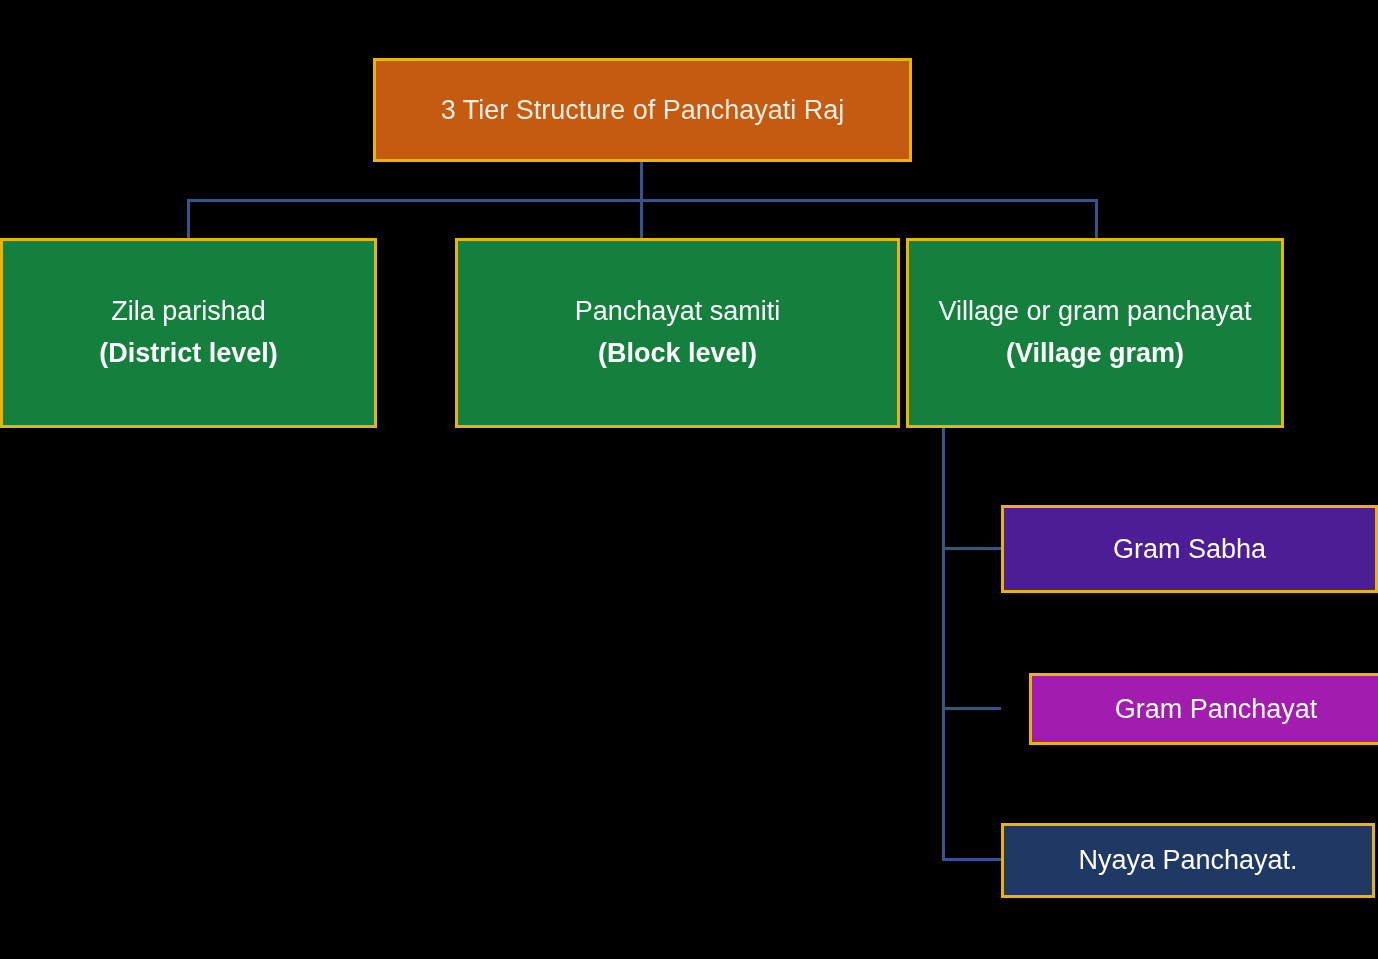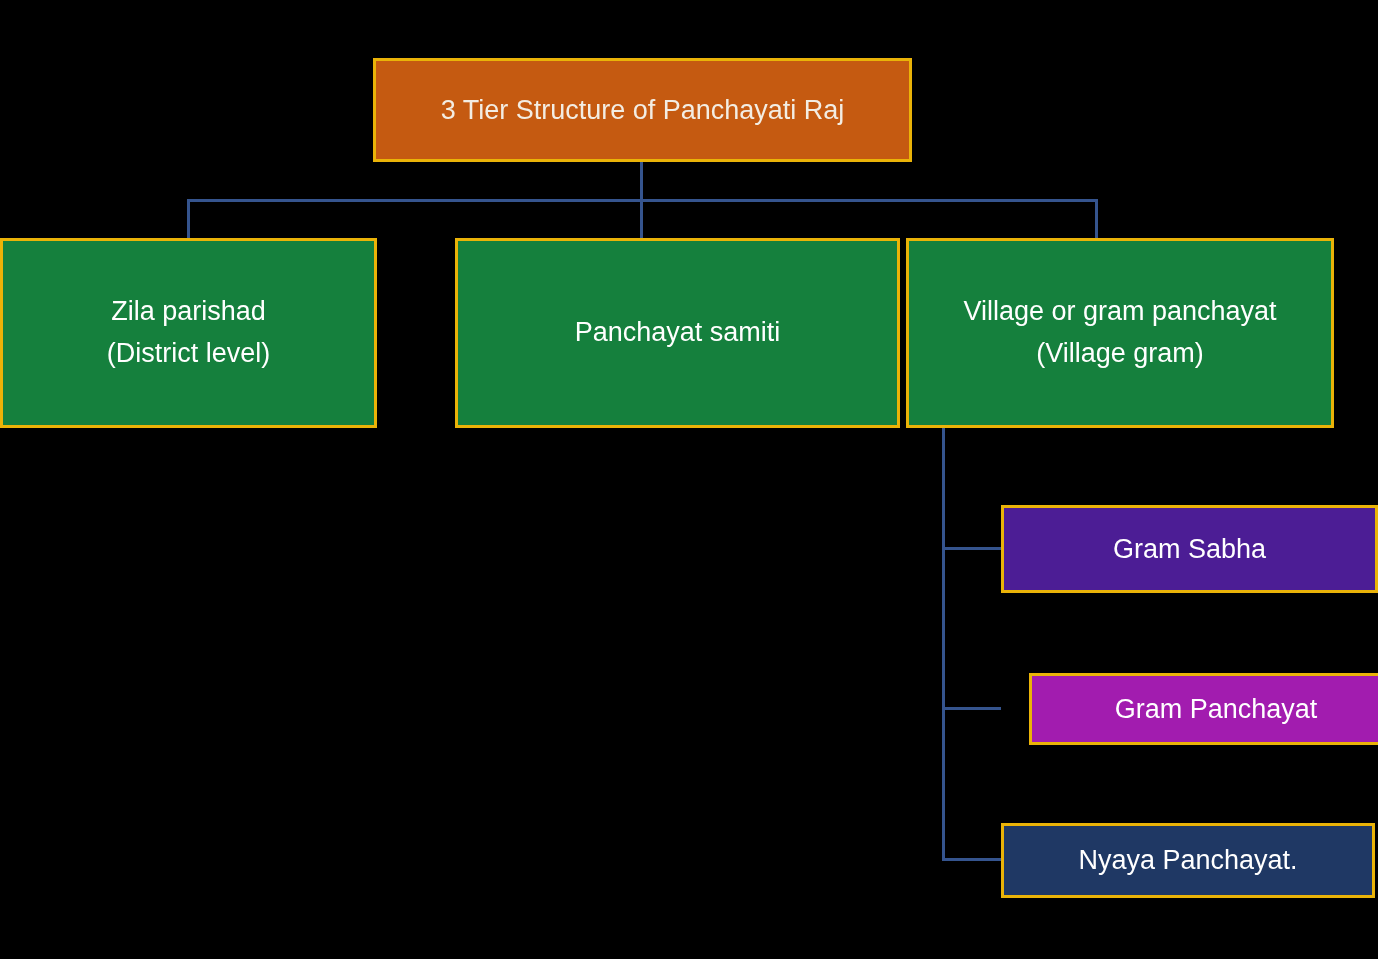--- a/index.html
+++ b/index.html
@@ -27,24 +27,24 @@
     background: #C55A11;
     color: #F3EDE3;
     font-size: 27px;
   }
   .tier {
     top: 238px; height: 190px;
     background: #15803d;
     font-size: 27px;
     line-height: 1.55;
   }
-  .tier .lvl { font-weight: normal; }
+  .tier .lvl { font-weight: bold; }
   .zila    { left: 0px;    width: 377px; }
   .samiti  { left: 455px;  width: 445px; }
-  .village { left: 906px;  width: 428px; }
+  .village { left: 906px;  width: 378px; }
   .child { left: 1001px; font-size: 27px; }
   .gram-sabha     { top: 505px; width: 377px; height: 88px; background: #4c1d95; }
   .gram-panchayat { top: 673px; width: 374px; height: 72px; background: #a21caf; margin-left: 28px; }
   .nyaya          { top: 823px; width: 374px; height: 75px; background: #1F3864; }
   .line { position: absolute; background: #35548E; }
   .l-title-drop   { left: 640px;  top: 162px; width: 3px;   height: 38px;  }
   .l-hbar         { left: 187px;  top: 199px; width: 911px; height: 3px;   }
   .l-drop-zila    { left: 187px;  top: 199px; width: 3px;   height: 39px;  }
   .l-drop-samiti  { left: 640px;  top: 199px; width: 3px;   height: 39px;  }
   .l-drop-village { left: 1095px; top: 199px; width: 3px;   height: 39px;  }
@@ -68,20 +68,21 @@
   <div class="line l-drop-samiti"></div>
   <div class="line l-drop-village"></div>
 
   <div class="box tier zila">
     <div>Zila parishad</div>
     <div class="lvl">(District level)</div>
   </div>
 
   <div class="box tier samiti">
     <div>Panchayat samiti</div>
+    <div class="lvl">(Block level)</div>
   </div>
 
   <div class="box tier village">
     <div>Village or gram panchayat</div>
     <div class="lvl">(Village gram)</div>
   </div>
 
   <div class="line l-trunk"></div>
   <div class="line l-branch-1"></div>
   <div class="line l-branch-2"></div>

